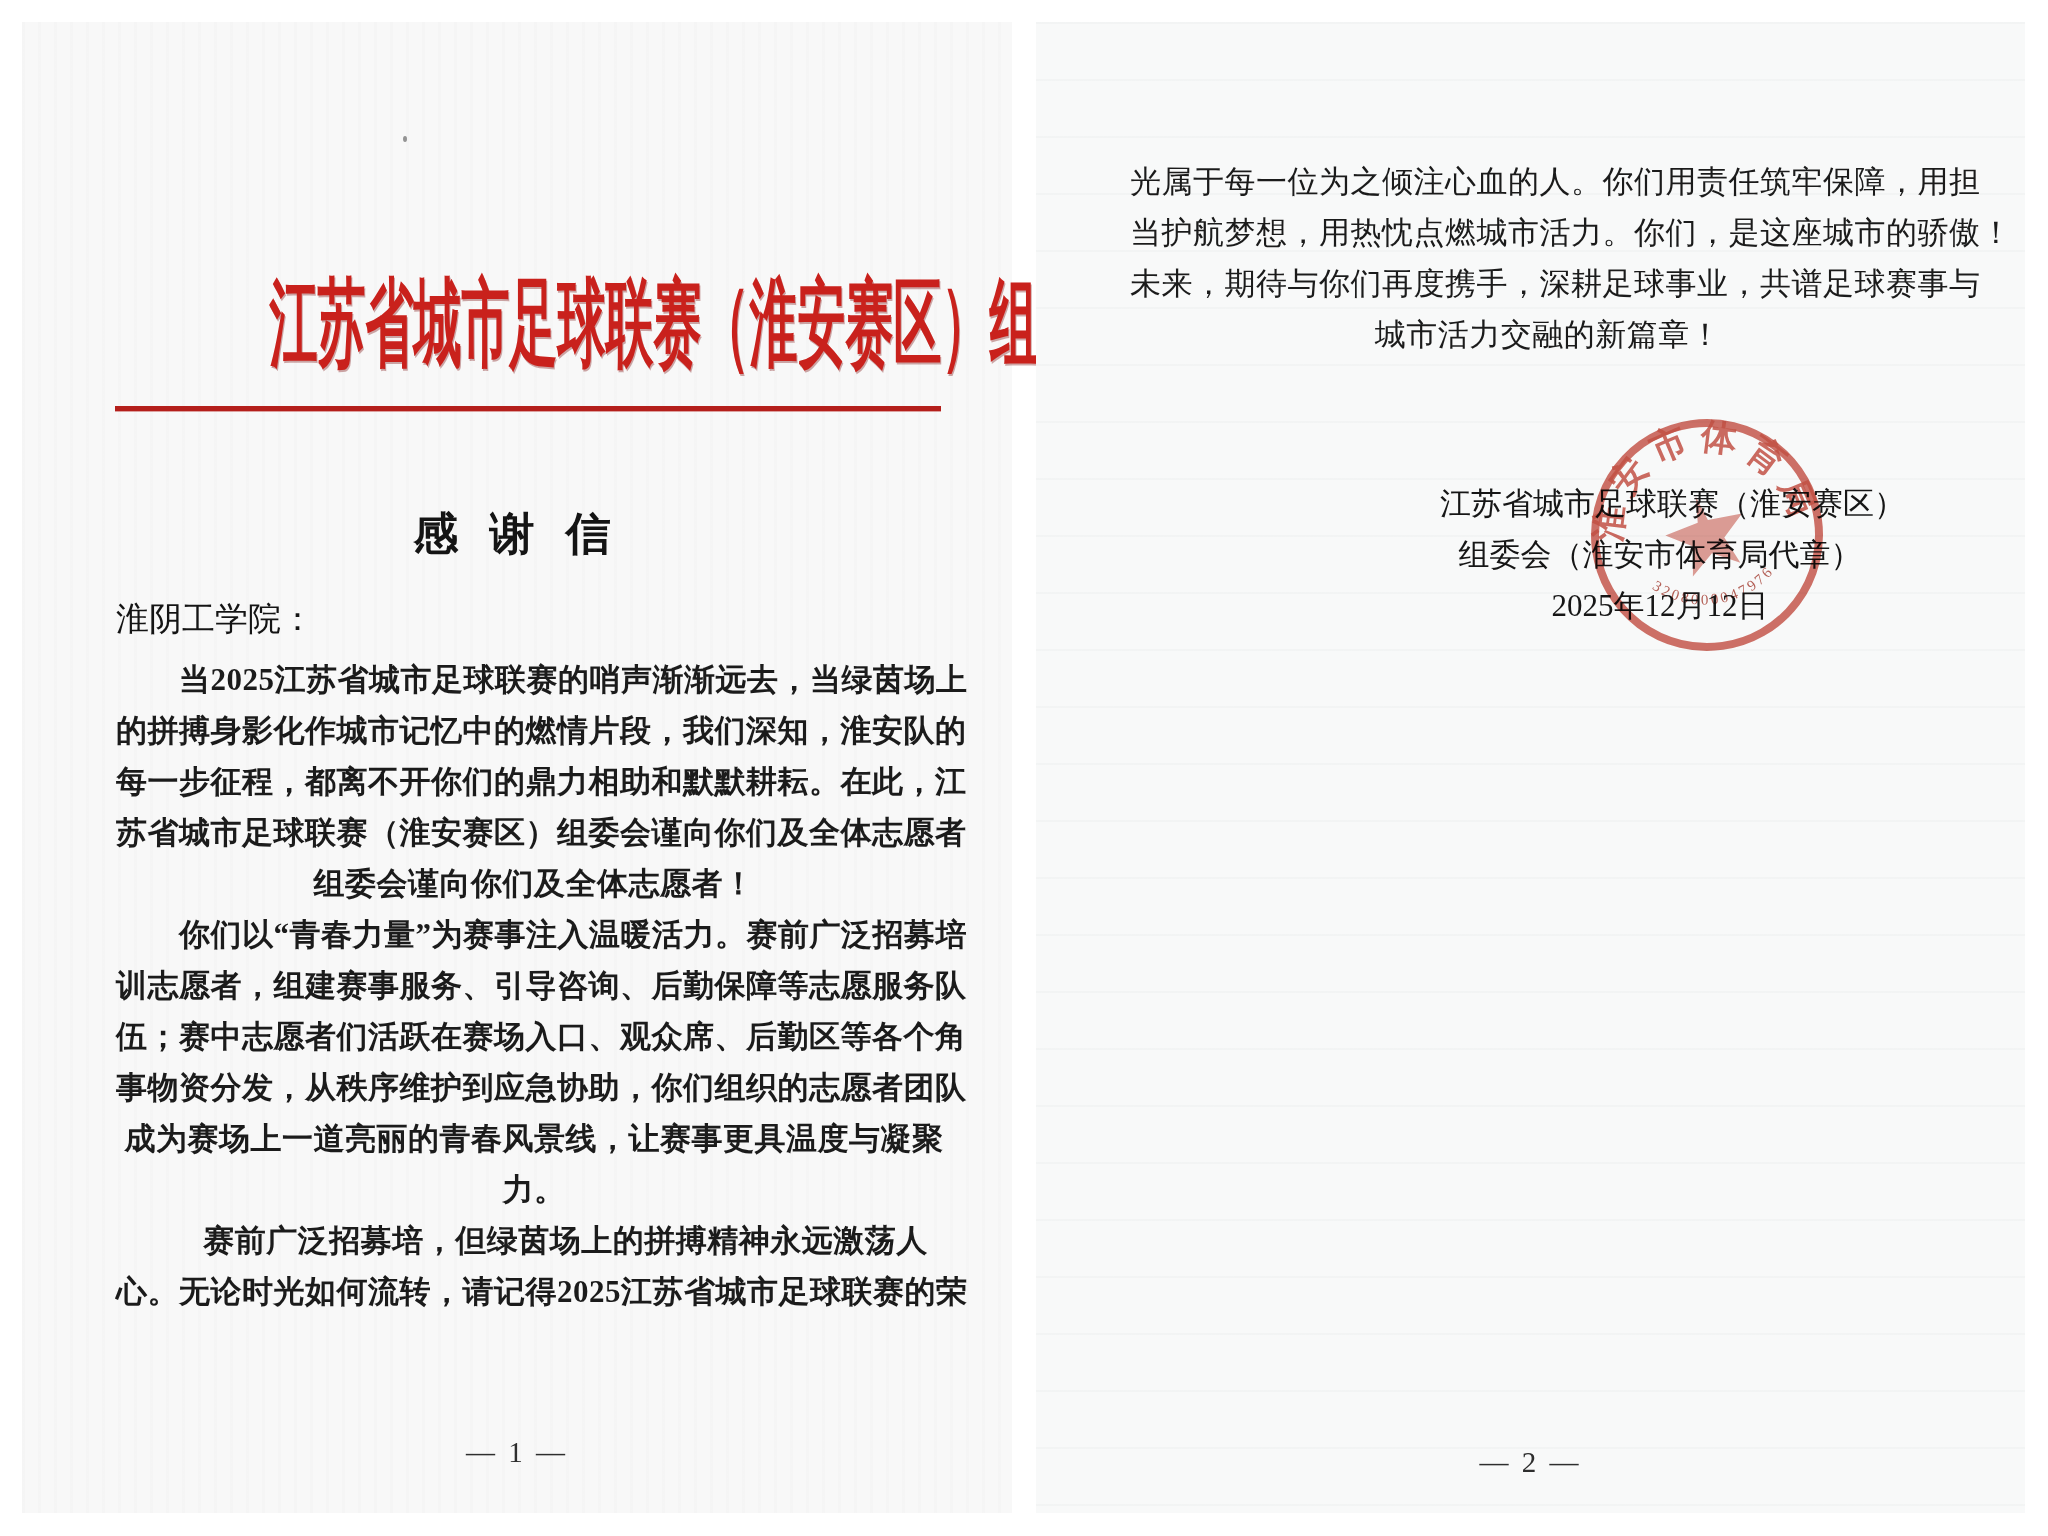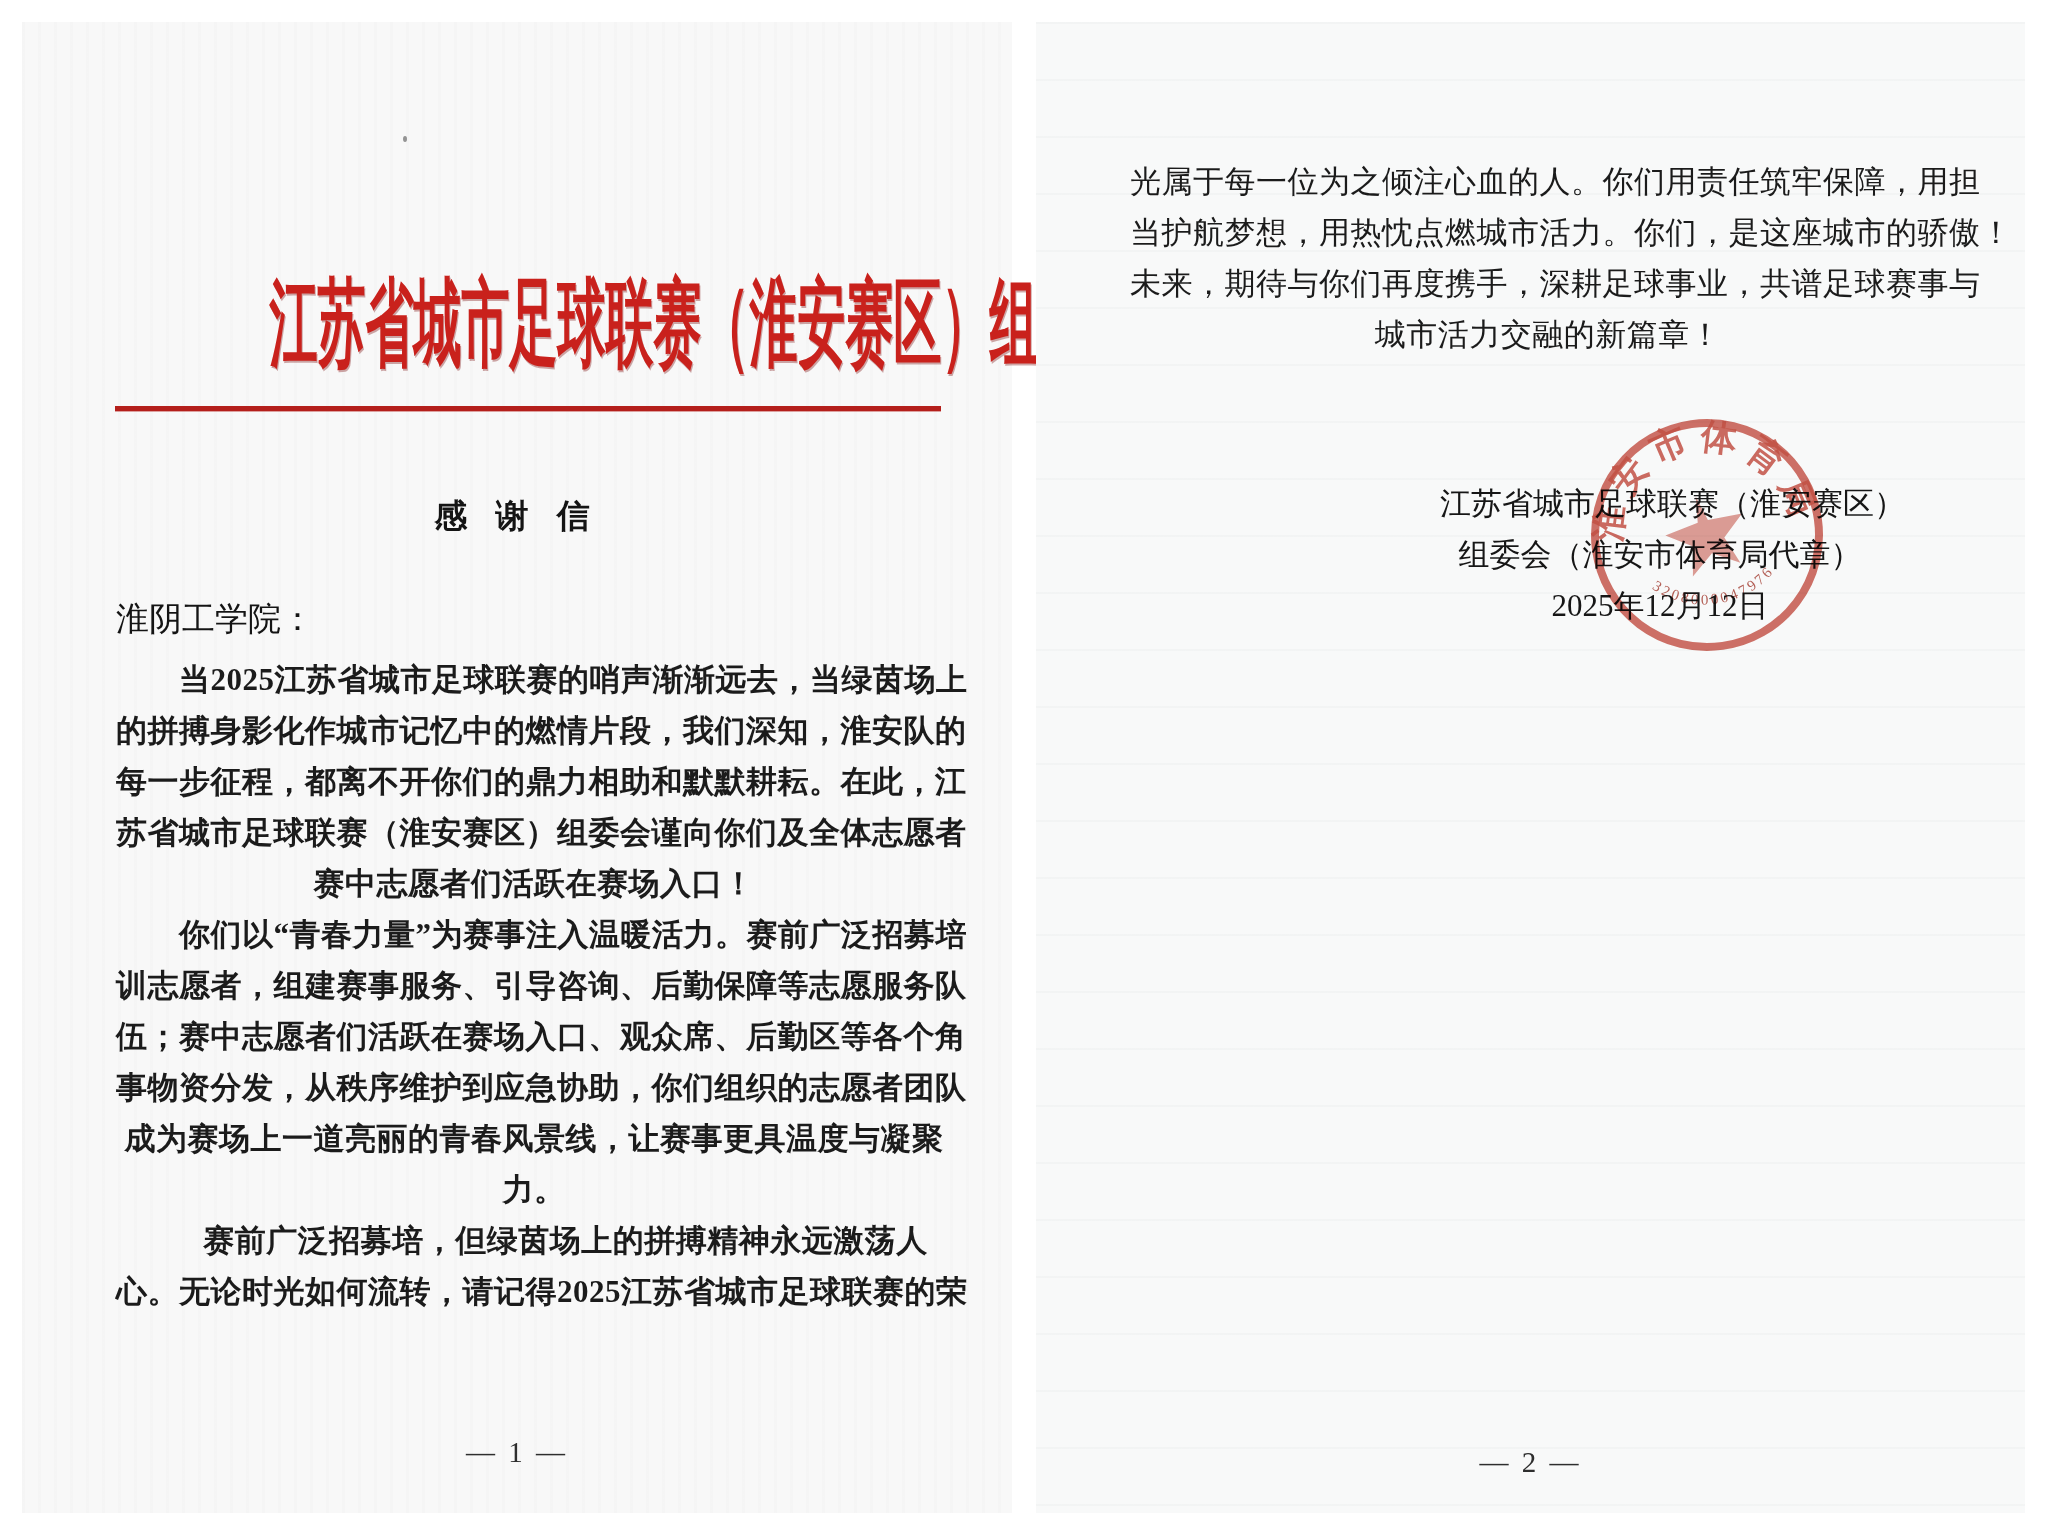--- a/index.html
+++ b/index.html
@@ -28,22 +28,22 @@
     font-size:96px; font-weight:bold; color:#c9211c;
     transform:scaleX(0.5);
     text-shadow:2px 2px 0 rgba(120,10,10,0.35);
   }
   .red-rule {
     position:absolute; top:384px; left:93px; width:826px; height:5px;
     background:#b41f1b;
     box-shadow:0 1px 0 rgba(180,31,27,0.4);
   }
   .letter-title {
-    position:absolute; top:472px; left:0; width:100%;
-    text-align:center; font-size:33px; font-weight:bold;
+    position:absolute; top:482px; left:0; width:100%;
+    text-align:center; font-size:45px; font-weight:bold;
     letter-spacing:10px; color:#141414;
   }
   .salutation {
     position:absolute; top:575px; left:94px;
     font-size:33px; color:#141414;text-align:center;
   }
   .body-block {
     position:absolute; left:94px; width:836px;
     font-size:31px; line-height:51px; letter-spacing:0.5px;
     color:#1b1b1b; white-space:nowrap;text-align:center;
@@ -81,21 +81,21 @@
     <div class="org-title">江苏省城市足球联赛（淮安赛区）组委会</div>
     <div class="red-rule"></div>
     <div class="letter-title">感 谢 信</div>
     <div class="salutation">淮阴工学院：</div>
 
     <div class="body-block body-1">
       <div>　　当2025江苏省城市足球联赛的哨声渐渐远去，当绿茵场上</div>
       <div>的拼搏身影化作城市记忆中的燃情片段，我们深知，淮安队的</div>
       <div>每一步征程，都离不开你们的鼎力相助和默默耕耘。在此，江</div>
       <div>苏省城市足球联赛（淮安赛区）组委会谨向你们及全体志愿者</div>
-      <div>赛中志愿者们活跃在赛场入口！</div>
+      <div>组委会谨向你们及全体志愿者！</div>
       <div>　　你们以“青春力量”为赛事注入温暖活力。赛前广泛招募培</div>
       <div>训志愿者，组建赛事服务、引导咨询、后勤保障等志愿服务队</div>
       <div>伍；赛中志愿者们活跃在赛场入口、观众席、后勤区等各个角</div>
       <div>事物资分发，从秩序维护到应急协助，你们组织的志愿者团队</div>
       <div>成为赛场上一道亮丽的青春风景线，让赛事更具温度与凝聚</div>
       <div>力。</div>
       <div>　　赛前广泛招募培，但绿茵场上的拼搏精神永远激荡人</div>
       <div>心。无论时光如何流转，请记得2025江苏省城市足球联赛的荣</div>
     </div>
 

